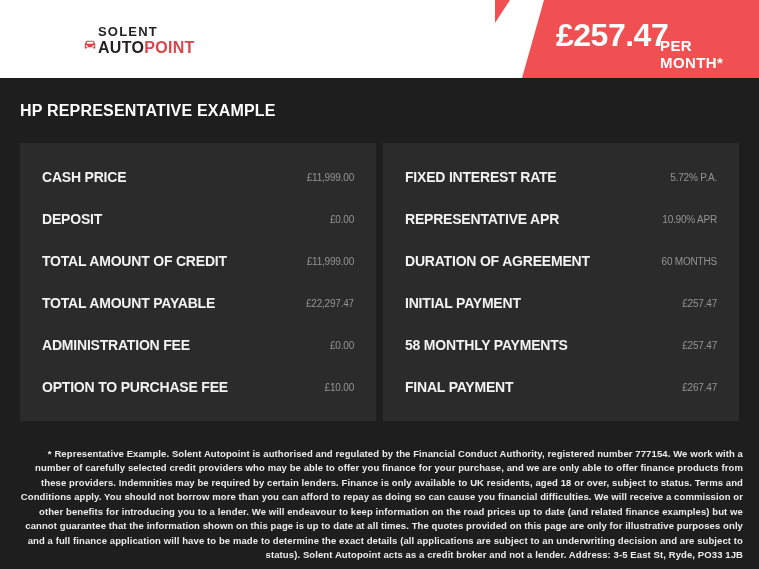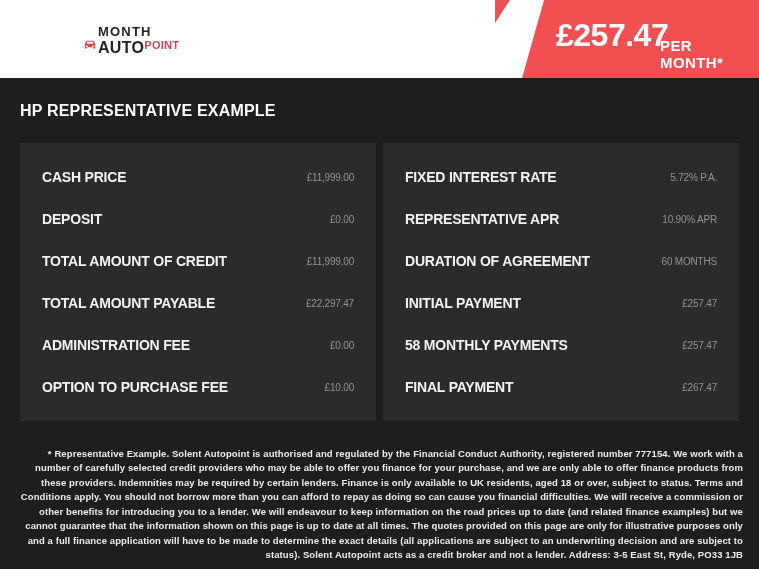--- a/index.html
+++ b/index.html
@@ -46,21 +46,21 @@
     margin-right:1px;
     display:block;
   }
   .logo-auto{
     font-size:16px;
     font-weight:bold;
     color:#231f20;
     letter-spacing:.3px;
   }
   .logo-point{
-    font-size:11px;
+    font-size:16px;
     font-weight:bold;
     color:#d8464b;
     letter-spacing:.3px;
   }
   .banner-shape{
     position:absolute;
     top:0;
     right:0;
     width:260px;
     height:78px;
@@ -144,21 +144,21 @@
     line-height:1.52;
     letter-spacing:.1px;
     text-align:right;
   }
 </style>
 </head>
 <body>
 
 <div class="header">
   <div class="logo">
-    <div class="logo-top">MONTH</div>
+    <div class="logo-top">SOLENT</div>
     <div class="logo-bottom">
       <svg class="car-icon" viewBox="0 0 32 22" aria-hidden="true">
         <path d="M4 10 L6.5 3 Q7.2 1 9.5 1 h13 q2.3 0 3 2 L28 10 v9 h-4.5 v-3 h-15 v3 H4 z" fill="#d8464b"></path>
         <rect x="9" y="3.5" width="14" height="4.5" rx="1" fill="#ffffff"></rect>
         <rect x="6" y="12" width="5" height="3" rx="1.2" fill="#ffffff"></rect>
         <rect x="21" y="12" width="5" height="3" rx="1.2" fill="#ffffff"></rect>
       </svg>
       <span class="logo-auto">AUTO</span>
         <span class="logo-point">POINT</span>
     </div>

